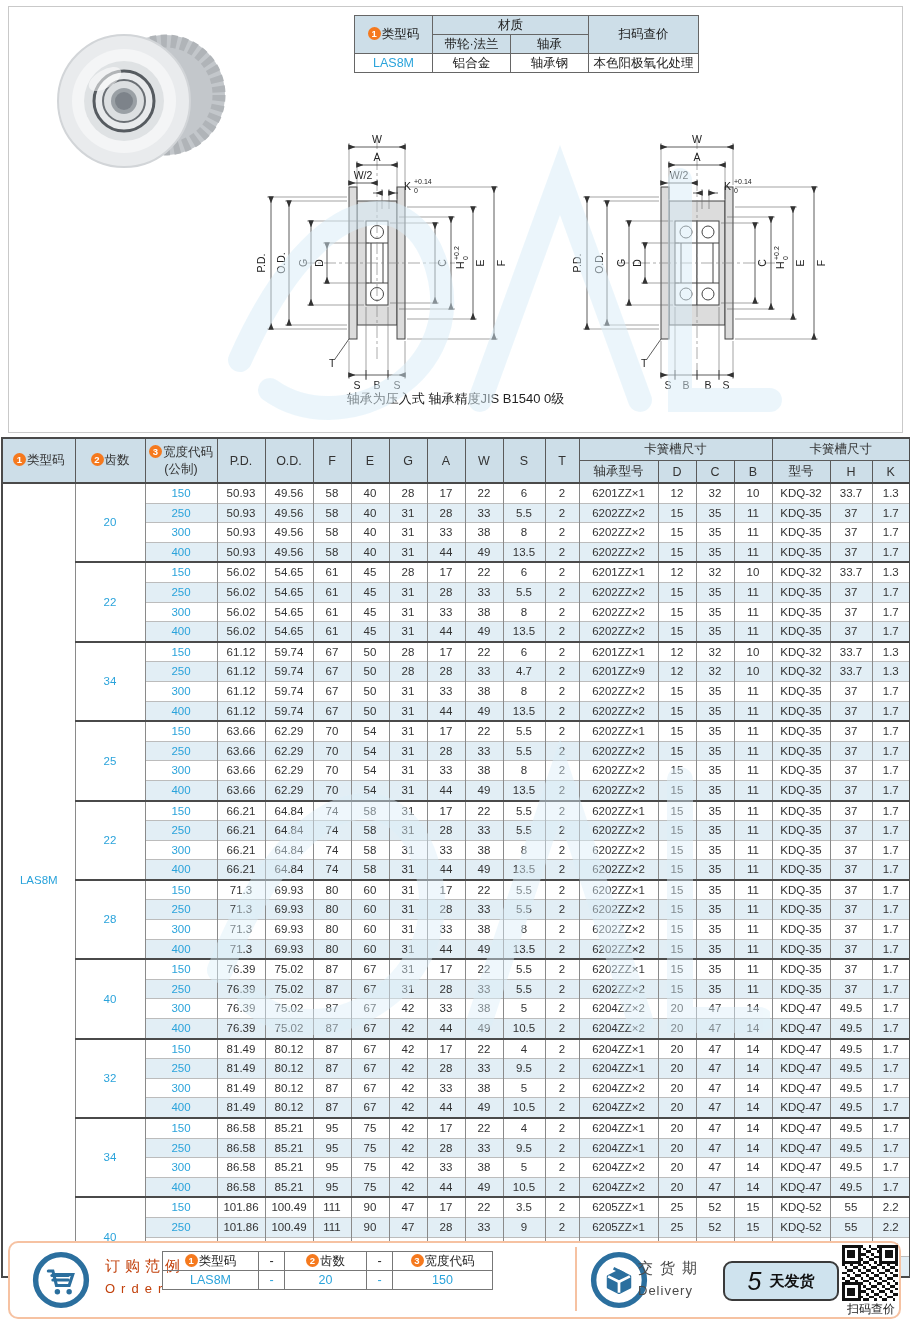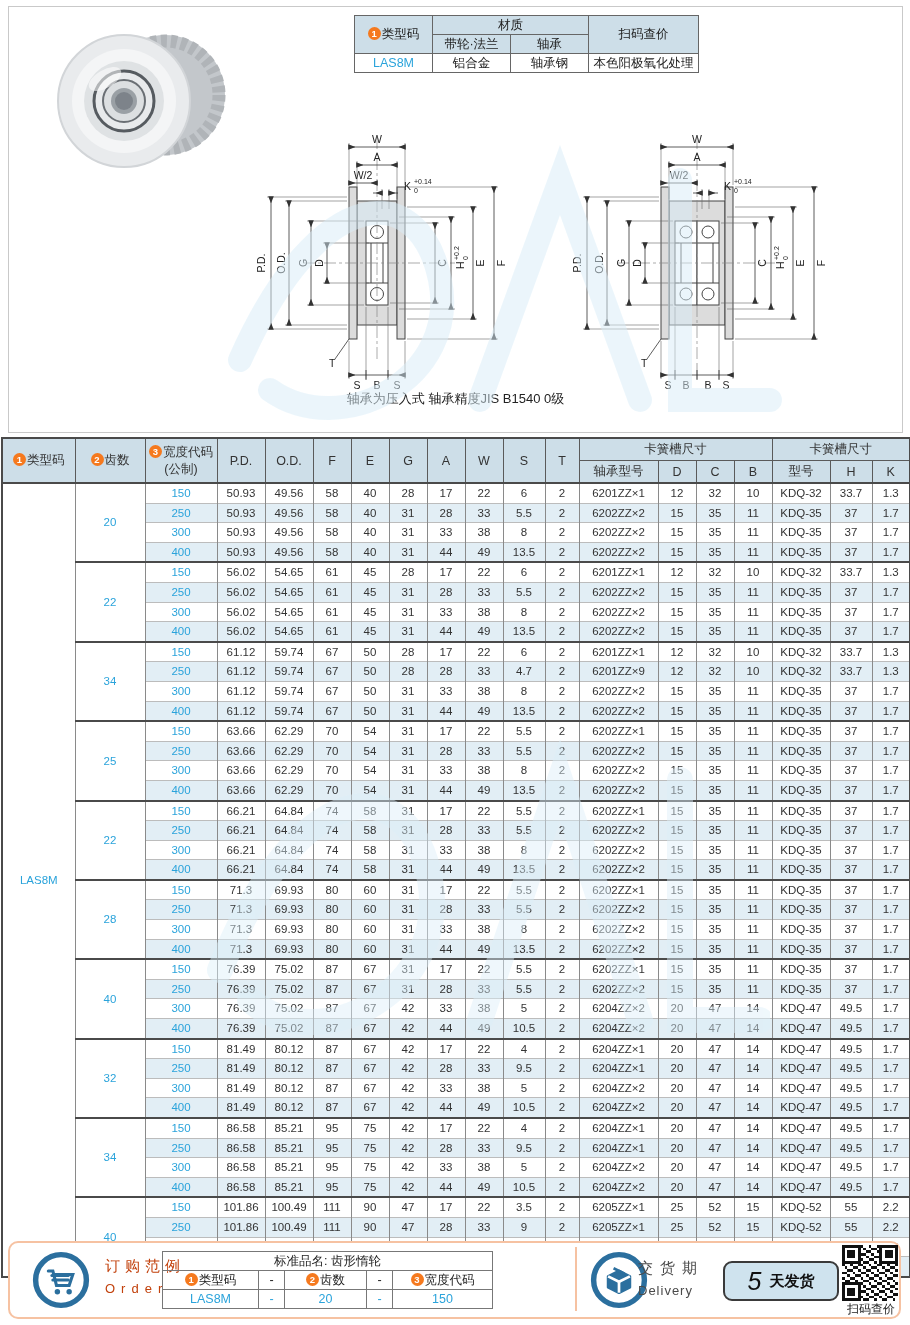--- a/index.html
+++ b/index.html
@@ -1159,23 +1159,20 @@
     </div>
     <table class="order-table">
       <colgroup>
           <col style="width:96px">
           <col style="width:26px">
           <col style="width:82px">
           <col style="width:26px">
           <col style="width:100px">
         </colgroup>
       <tbody>
-          <tr>
-            <td colspan="5">标准品名: 齿形惰轮</td>
-          </tr>
       <tr>
         <td><span class="badge">1</span><span>类型码</span></td>
         <td>-</td>
         <td><span class="badge">2</span><span>齿数</span></td>
         <td>-</td>
         <td><span class="badge">3</span><span>宽度代码</span></td>
       </tr>
       <tr class="blue">
         <td class="blue">LAS8M</td>
         <td class="blue">-</td>

